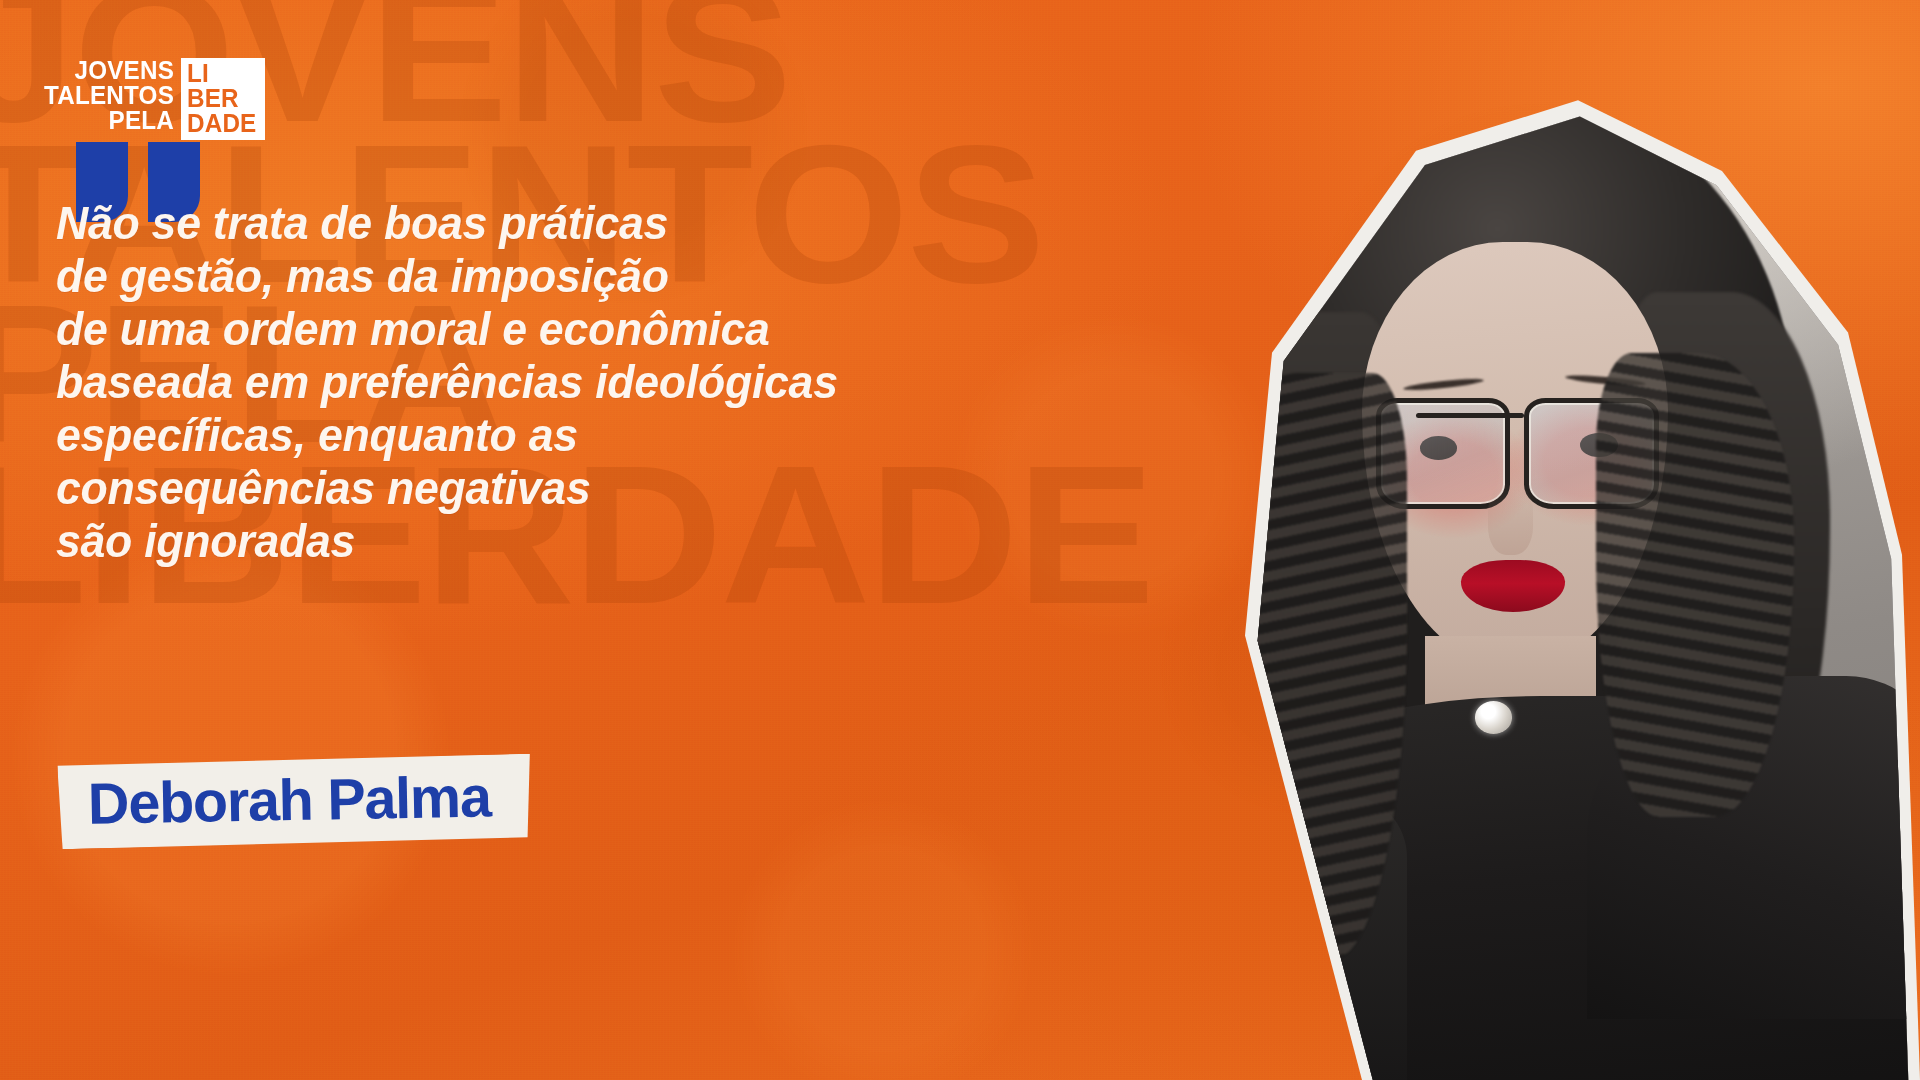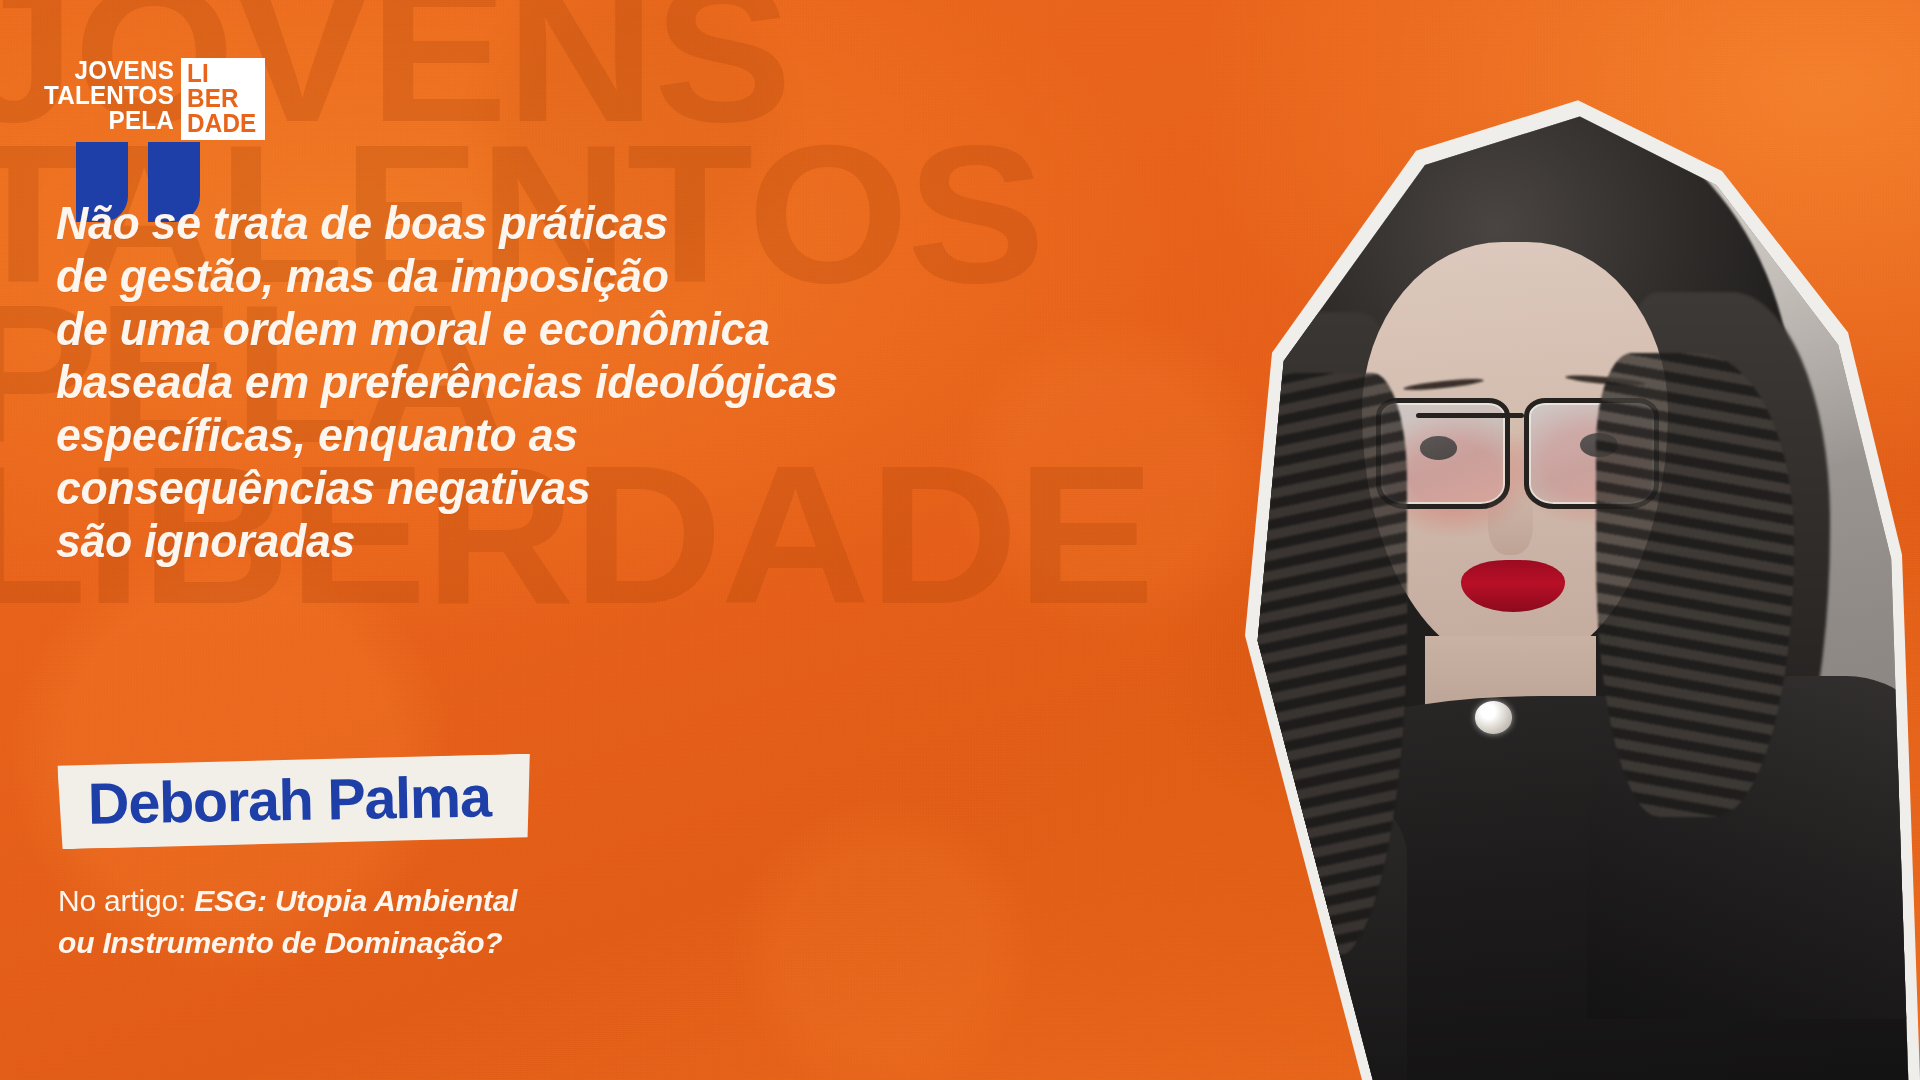--- a/index.html
+++ b/index.html
@@ -291,24 +291,20 @@
     <div>baseada em preferências ideológicas</div>
     <div>específicas, enquanto as</div>
     <div>consequências negativas</div>
     <div>são ignoradas</div>
   </div>
 
   <div class="namebadge">
     <span>Deborah Palma</span>
   </div>
 
-  <div class="article">
-    <span class="lead">No artigo: </span><span class="title">ESG: Utopia Ambiental</span><br>
-    <span class="title">ou Instrumento de Dominação?</span>
-  </div>
 
   <div class="portrait-wrap">
     <div class="portrait-stroke"></div>
     <div class="portrait">
       <div class="ph-bg"></div>
       <div class="ph-couch"></div>
       <div class="ph-hair"></div>
       <div class="ph-hair-l"></div>
       <div class="ph-hair-r"></div>
       <div class="ph-face"></div>

